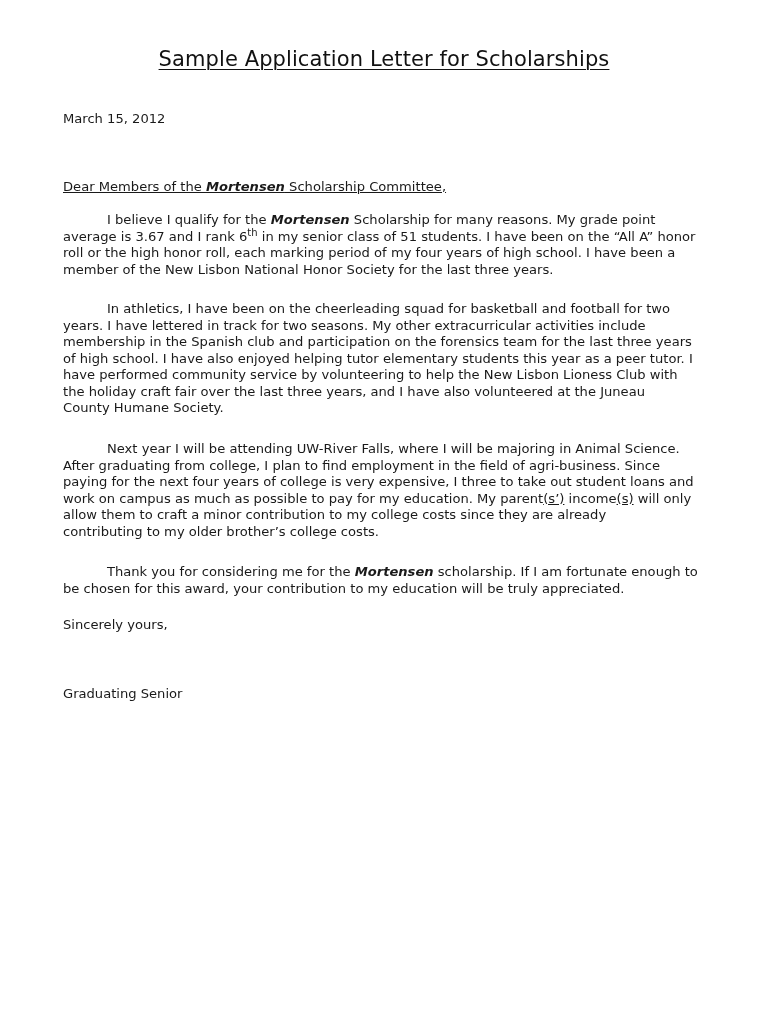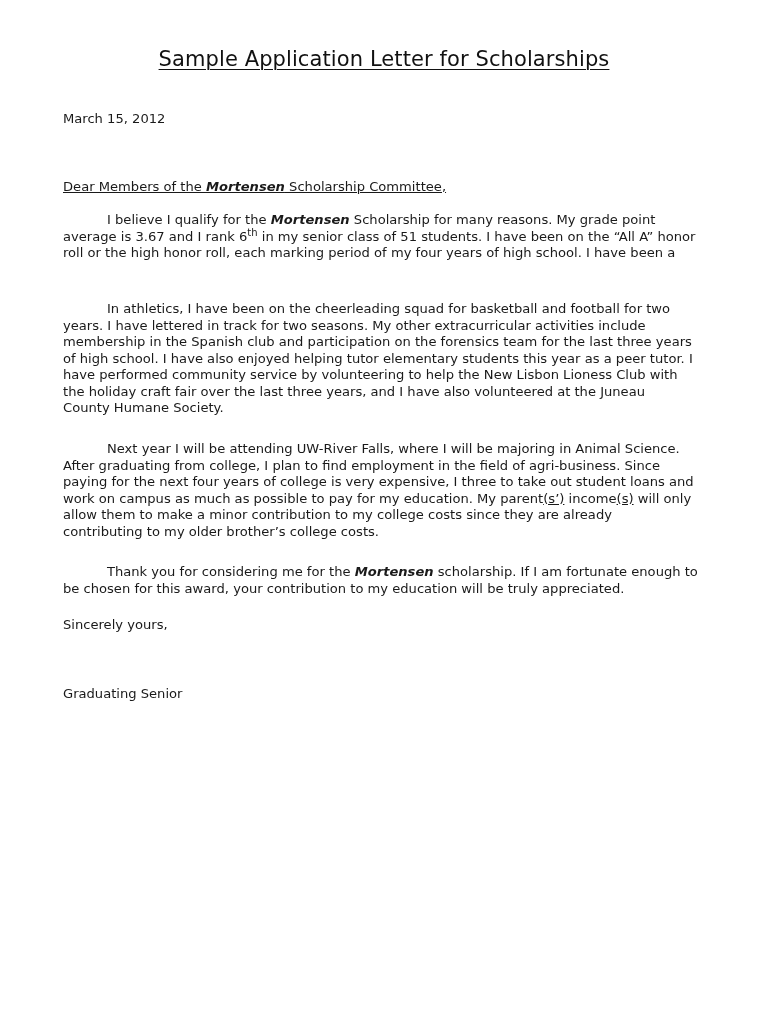--- a/index.html
+++ b/index.html
@@ -36,38 +36,39 @@
 <div class="doc date line">March 15, 2012</div>
 
 <div class="doc salutation line">
   <span>Dear Members of the </span><b class="em">Mortensen</b><span> Scholarship Committee,</span>
 </div>
 
 <div class="doc p1">
   <div class="line indent"><span>I believe I qualify for the </span><b class="em">Mortensen</b><span> Scholarship for many reasons.  My grade point</span></div>
   <div class="line"><span>average is 3.67 and I rank 6</span><sup>th</sup><span> in my senior class of 51 students.  I have been on the “All A” honor</span></div>
   <div class="line">roll or the high honor roll, each marking period of my four years of high school.  I have been a</div>
+  <div class="line">member of the New Lisbon National Honor Society for the last three years.</div>
 </div>
 
 <div class="doc p2">
   <div class="line indent">In athletics, I have been on the cheerleading squad for basketball and football for two</div>
   <div class="line">years.  I have lettered in track for two seasons.  My other extracurricular activities include</div>
   <div class="line">membership in the Spanish club and participation on the forensics team for the last three years</div>
   <div class="line">of high school.  I have also enjoyed helping tutor elementary students this year as a peer tutor.  I</div>
   <div class="line">have performed community service by volunteering to help the New Lisbon Lioness Club with</div>
   <div class="line">the holiday craft fair over the last three years, and I have also volunteered at the Juneau</div>
   <div class="line">County Humane Society.</div>
 </div>
 
 <div class="doc p3">
   <div class="line indent">Next year I will be attending UW-River Falls, where I will be majoring in Animal Science.</div>
   <div class="line">After graduating from college, I plan to find employment in the field of agri-business.  Since</div>
   <div class="line">paying for the next four years of college is very expensive, I three to take out student loans and</div>
   <div class="line"><span>work on campus as much as possible to pay for my education.  My parent</span><span class="u">(s’)</span><span> income</span><span class="u">(s)</span><span> will only</span></div>
-  <div class="line">allow them to make a minor contribution to my college costs since they are already</div>
+  <div class="line">allow them to craft a minor contribution to my college costs since they are already</div>
   <div class="line">contributing to my older brother’s college costs.</div>
 </div>
 
 <div class="doc p4">
   <div class="line indent"><span>Thank you for considering me for the </span><b class="em">Mortensen</b><span> scholarship.  If I am fortunate enough to</span></div>
   <div class="line">be chosen for this award, your contribution to my education will be truly appreciated.</div>
 </div>
 
 <div class="doc closing line">Sincerely yours,</div>
 <div class="doc signature line">Graduating Senior</div>

